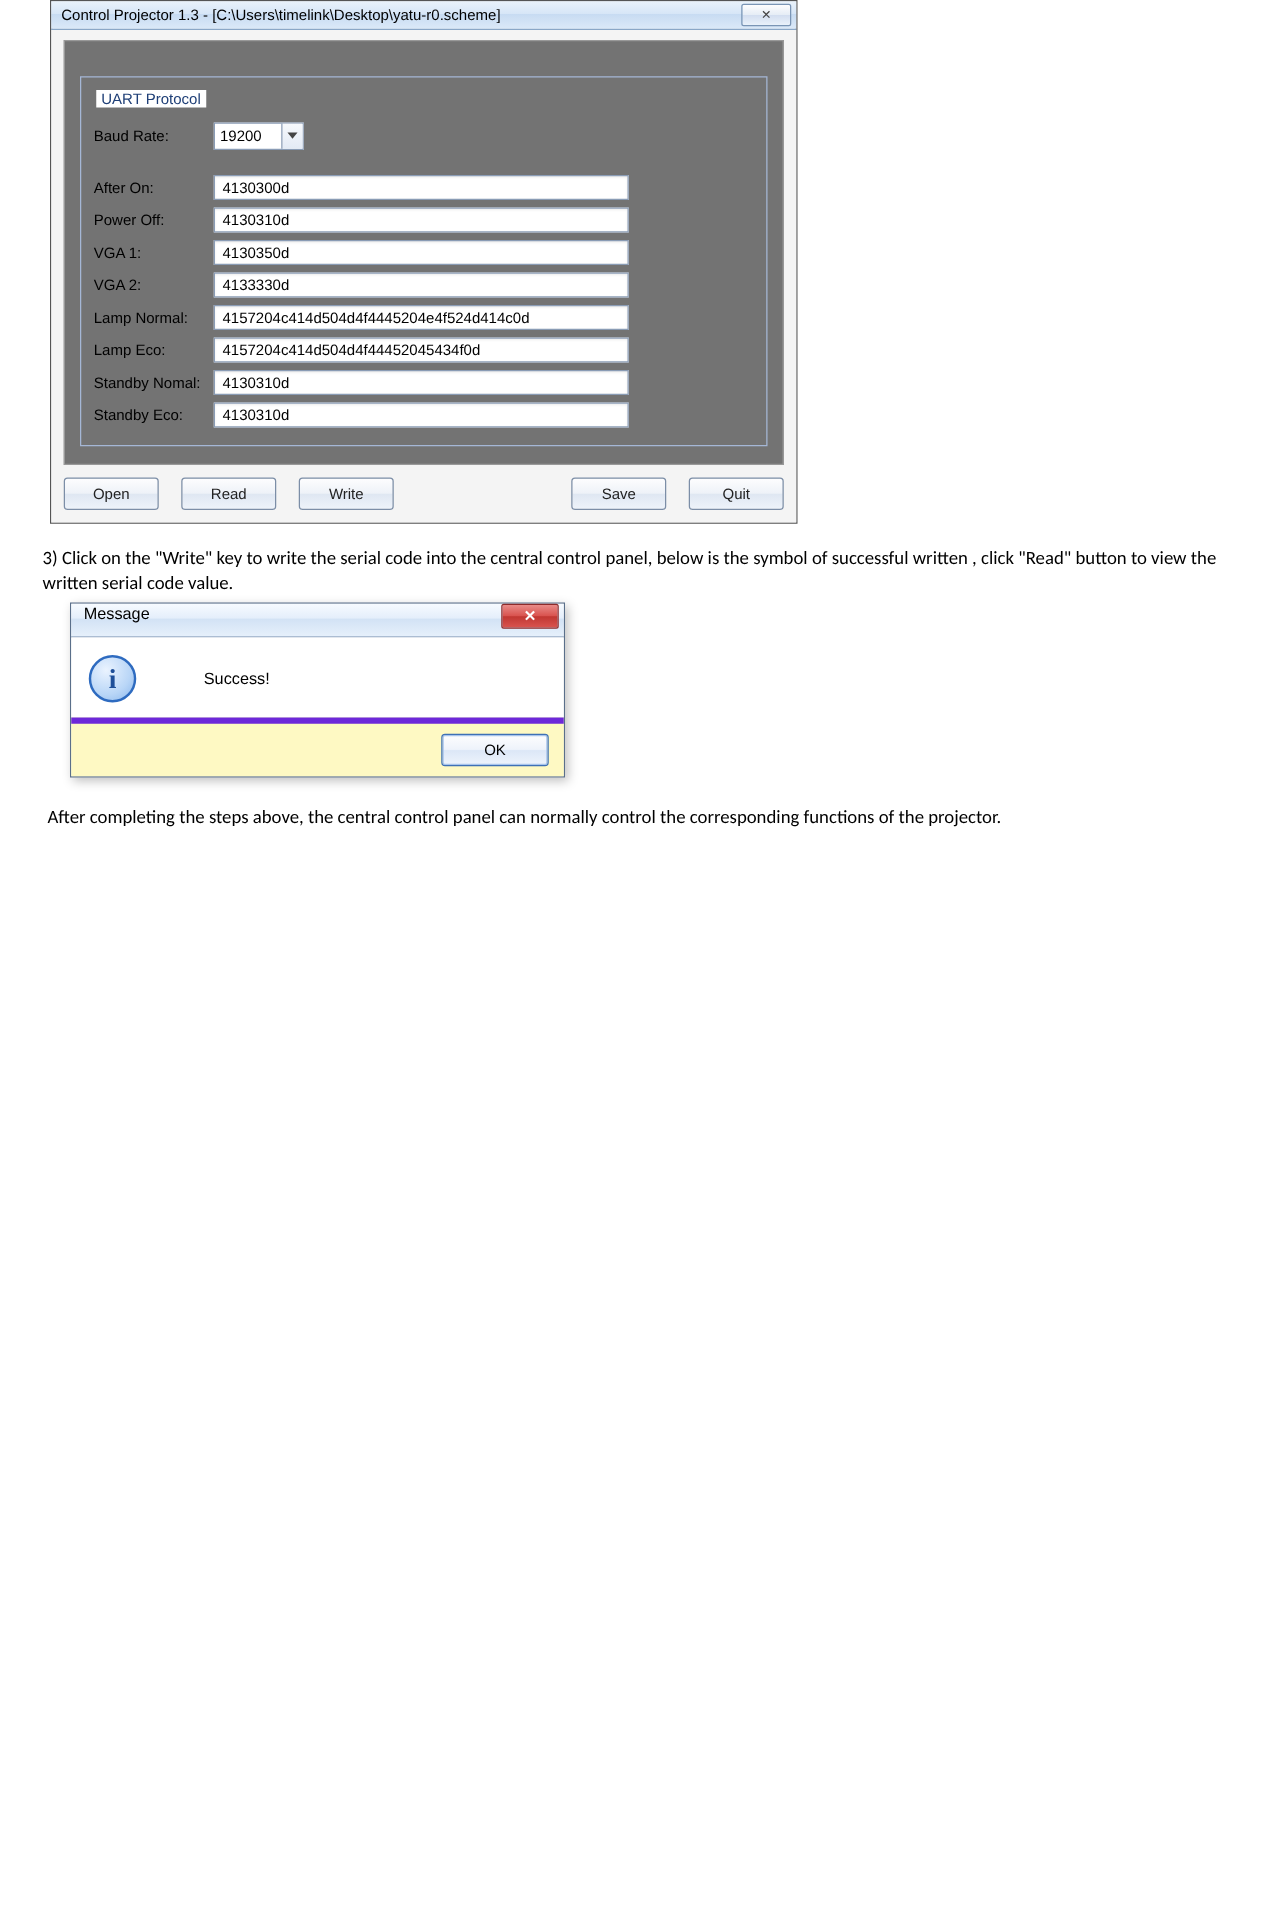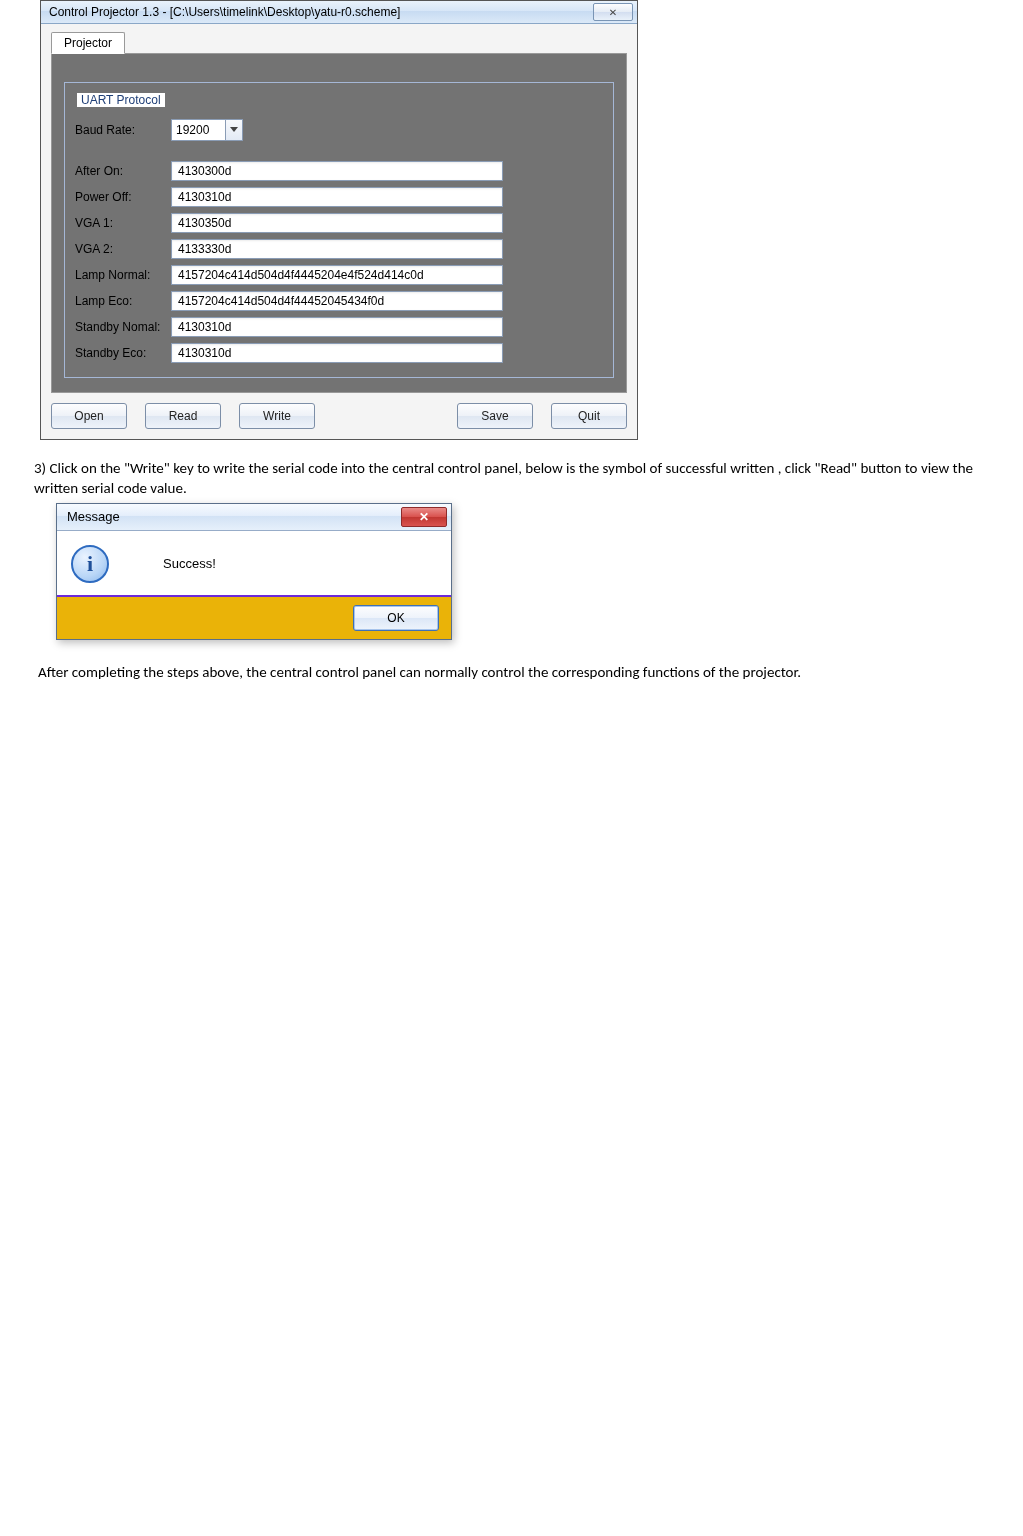--- a/index.html
+++ b/index.html
@@ -160,21 +160,21 @@
     margin: 4px 0 0 56px;
     border: 1px solid #5a6f8a;
     background: #f1f1f1;
     box-shadow: 2px 3px 8px rgba(0,0,0,.25);
   }
   .msg-title {
     height: 26px;
     background: linear-gradient(#f7fbff,#e4eefb 45%,#d2e2f5 46%,#e6f0fb);
     border-bottom: 1px solid #97acc8;
     display: flex;
-    align-items: center;
+    align-items: flex-start;
     padding: 0 4px 0 10px;
     font-size: 13px;
   }
   .msg-title-text { flex: 1; }
   .msg-close {
     width: 44px;
     height: 18px;
     border: 1px solid #8e2b2b;
     border-radius: 2px;
     background: linear-gradient(#e98b88,#d9534f 48%,#c13732 52%,#d9534f);
@@ -199,22 +199,22 @@
     background: radial-gradient(circle at 35% 30%, #eaf3ff, #b9d6f7 60%, #8ab6ec);
     display: flex;
     align-items: center;
     justify-content: center;
     color: #1e4f99;
     font-weight: bold;
     font-size: 22px;
     font-family: Georgia, serif;
   }
   .msg-footer {
-    background: #eab308;
-    border-top: 2px solid #6d28d9;
+    background: #fef9c3;
+    border-top: 5px solid #6d28d9;
     padding: 8px 12px;
     display: flex;
     justify-content: flex-end;
   }
   .ok-btn {
     width: 84px;
     height: 24px;
     border: 1px solid #3f71b5;
     border-radius: 3px;
     background: linear-gradient(#fdfdfe,#eef3fb 48%,#dce7f7 52%,#eef4fc);
@@ -231,23 +231,20 @@
 <div class="page">
 
   <div class="app-window">
     <div class="titlebar">
       <span class="titlebar-text">Control Projector 1.3 - [C:\Users\timelink\Desktop\yatu-r0.scheme]</span>
       <div class="win-btn">
           <span>✕</span>
         </div>
     </div>
     <div class="client-area">
-      <div class="tabstrip">
-        <div class="tab"><span>Projector</span></div>
-      </div>
       <div class="tabpage">
         <div class="groupbox">
           <div class="group-title">UART Protocol</div>
 
           <div class="row">
             <div class="lbl">Baud Rate:</div>
             <div class="select">
               <span>19200</span>
               <div class="caret-box">
                   <div class="caret"></div>

